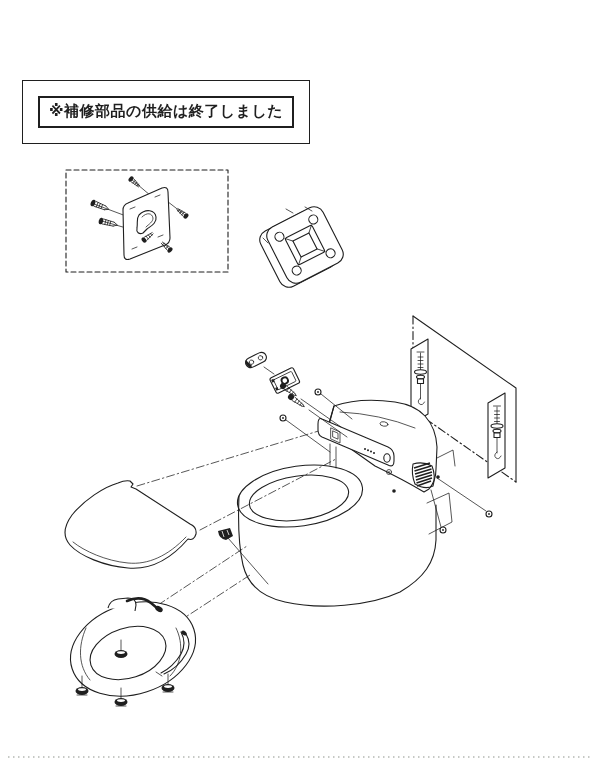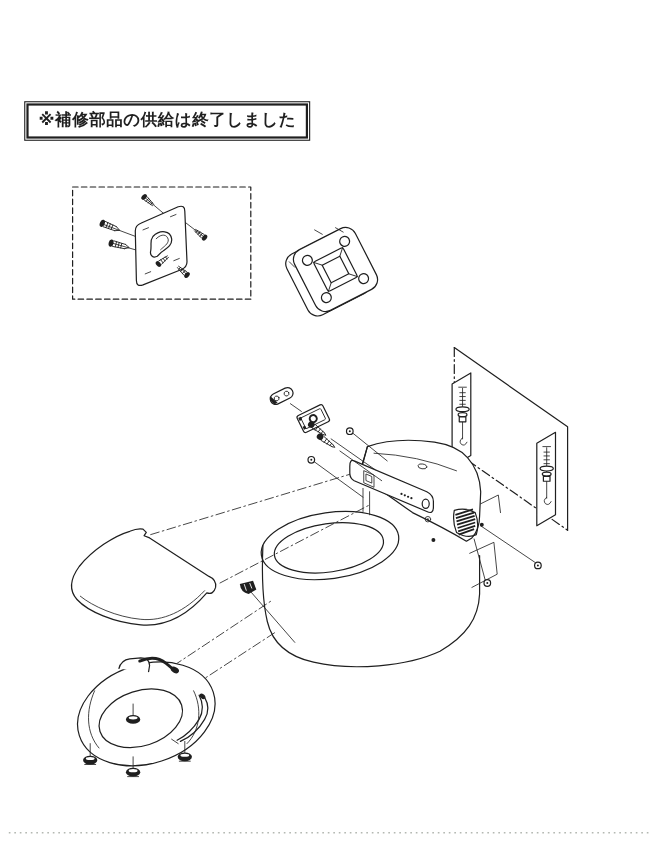--- a/index.html
+++ b/index.html
@@ -9,23 +9,23 @@
     --footer-divider:#b4b8b2;
   }
   html,body{margin:0;padding:0;}
   body{
     width:600px;height:768px;background:var(--background);
     font-family:"DejaVu Sans","Liberation Sans",sans-serif;
     position:relative;overflow:hidden;
   }
   .page{position:absolute;inset:0;}
   .notice-outer{
-    position:absolute;left:22px;top:92px;
+    position:absolute;left:22px;top:80px;
     border:1px solid var(--line);
-    padding:1px;background:var(--background);
+    padding:15px;background:var(--background);
   }
   .notice-inner{
     border:2px solid var(--line);
     padding:4px 9px 5px 9px;
     font-size:15px;font-weight:bold;color:var(--line);
     letter-spacing:0.5px;white-space:nowrap;
   }
   svg{position:absolute;left:0;top:0;}
   .ln{fill:none;stroke:var(--line);stroke-width:1.1;stroke-linecap:round;stroke-linejoin:round;}
   .thin{stroke-width:0.75;}

